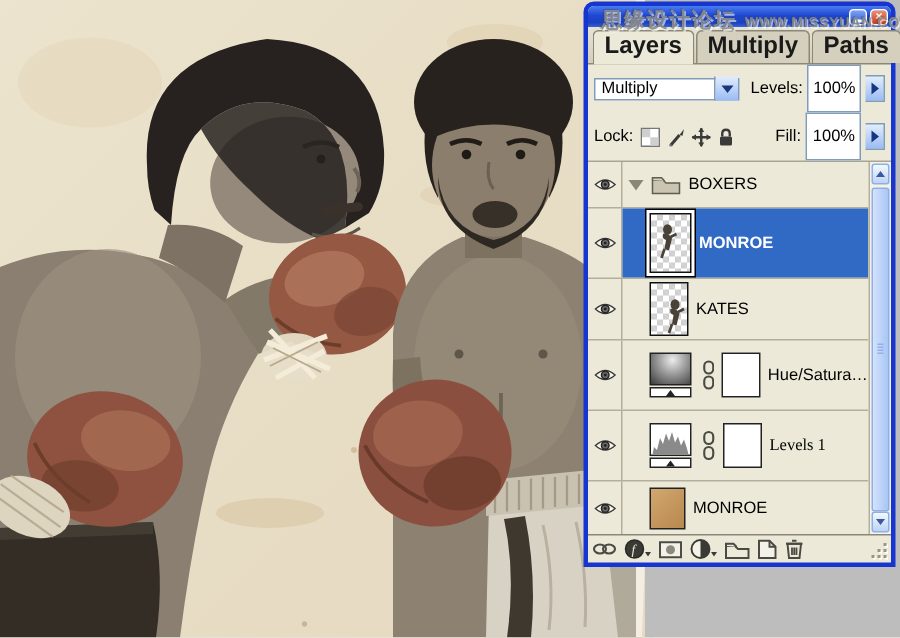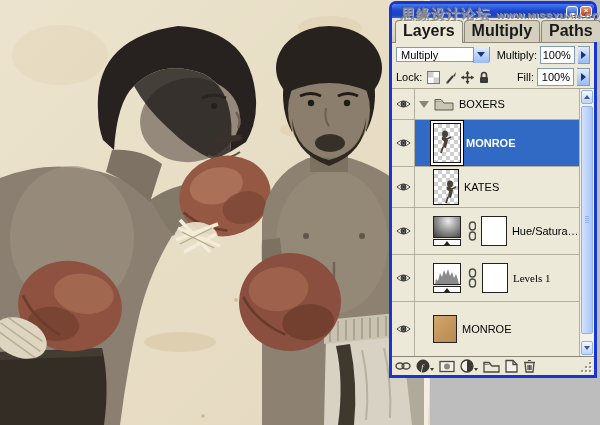--- a/index.html
+++ b/index.html
@@ -44,21 +44,21 @@
 
   .ctl-row { flex:0 0 23px; display:flex; align-items:center; padding:0 4px; gap:3px; font-size:11px; color:#000; }
   .lock-row { border-bottom:1px solid #a9a591; }
   .combo { width:100px; height:15px; border:1px solid #7f9db9; background:#fff;
     display:flex; align-items:center; font-size:11px; padding-left:4px; }
   .combo-btn { margin-left:auto; width:16px; height:16px;
     background:linear-gradient(180deg,#e2ecfd,#9abbf3); border-left:1px solid #7f9db9;
     display:flex; align-items:center; justify-content:center; }
   .chev-down { width:0; height:0; border-left:4px solid transparent; border-right:4px solid transparent; border-top:5px solid #17367e; }
   .lbl { white-space:nowrap; }
-  .val-box { width:37px; height:18px; border:1px solid #7f9db9; background:#fff;
+  .val-box { width:37px; height:32px; border:1px solid #7f9db9; background:#fff;
     display:flex; align-items:center; justify-content:flex-end; padding-right:3px; font-size:11px; }
   .spin-btn { width:13px; height:18px; background:linear-gradient(180deg,#e2ecfd,#9abbf3);
     border:1px solid #7f9db9; border-left:none; display:flex; align-items:center; justify-content:center; }
   .chev-right { width:0; height:0; border-top:4px solid transparent; border-bottom:4px solid transparent; border-left:5px solid #17367e; }
   .lock-icons { display:flex; gap:4px; align-items:center; margin-left:2px; }
   .lock-icons svg { display:block; }
   .spacer { flex:1; }
 
   
   .list { flex:1; display:flex; background:#ece9d8; overflow:hidden; }
@@ -238,21 +238,21 @@
       <div class="menu-btn">▶</div>
     </div>
 
     <div class="ctl-row">
       <div class="combo">
         <span>Multiply</span>
         <span class="combo-btn">
             <span class="chev-down"></span>
           </span>
       </div>
-      <span class="lbl" style="margin-left:4px;">Multiply:</span>
+      <span class="lbl" style="margin-left:4px;">Levels:</span>
       <span class="val-box">100%</span>
       <span class="spin-btn">
           <span class="chev-right"></span>
         </span>
     </div>
 
     <div class="ctl-row lock-row">
       <span class="lbl">Lock:</span>
       <span class="lock-icons">
         <svg width="13" height="13">

